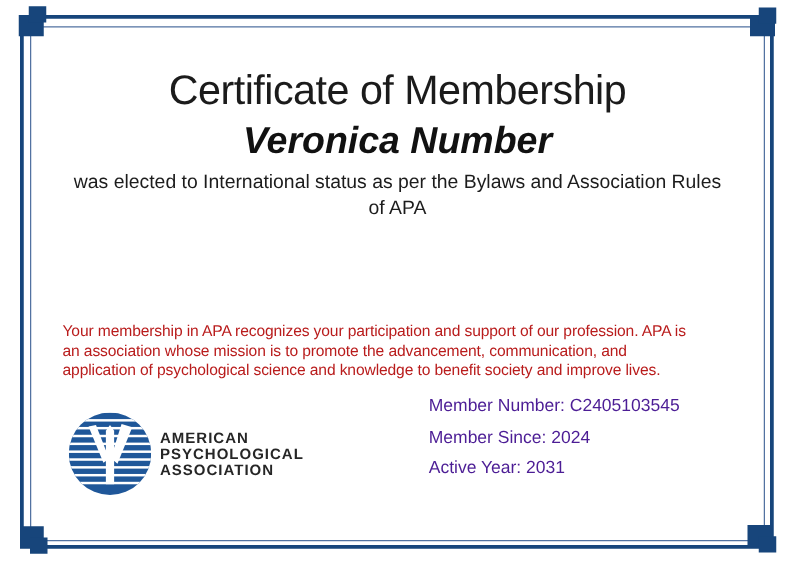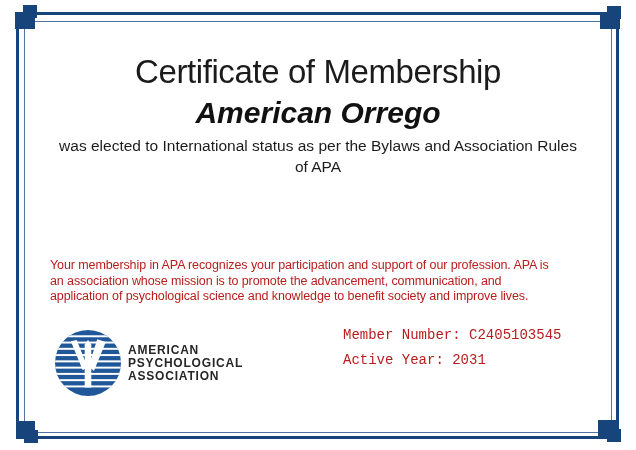--- a/index.html
+++ b/index.html
@@ -92,45 +92,44 @@
     margin-left: 7px;
     font-size: 12px;
     font-weight: 700;
     letter-spacing: 0.8px;
     line-height: 13px;
     color: #262626;
     text-transform: uppercase;
   }
   .details {
     position: absolute;
-    left: 343px; top: 323px;
+    left: 343px; top: 312px;
     font-size: 14px;
     line-height: 24.5px;
-    color: #b91c1c;
-    font-family: Liberation Mono, monospace;
+    color: #4c1d95;
   }
 </style>
 </head>
 <body>
 
 <div class="cert">
 
   <div class="b-outer"></div>
   <div class="b-inner"></div>
   <div class="corner tl-big"></div>
   <div class="corner tl-sm"></div>
   <div class="corner tr-big"></div>
   <div class="corner tr-sm"></div>
   <div class="corner bl-big"></div>
   <div class="corner bl-sm"></div>
   <div class="corner br-big"></div>
   <div class="corner br-sm"></div>
 
   <div class="title">Certificate of Membership</div>
-  <div class="name">American Orrego</div>
+  <div class="name">Veronica Number</div>
   <div class="statement">was elected to International status as per the Bylaws and Association Rules of APA</div>
   <div class="mission">Your membership in APA recognizes your participation and support of our profession. APA is an association whose mission is to promote the advancement, communication, and application of psychological science and knowledge to benefit society and improve lives.</div>
 
   <div class="logo">
     <svg class="logo-mark" viewBox="0 0 100 100" xmlns="http://www.w3.org/2000/svg" aria-hidden="true">
       <defs>
         <clipPath id="logoClip">
             <circle cx="50" cy="50" r="50"></circle>
           </clipPath>
       </defs>
@@ -156,16 +155,17 @@
     </svg>
     <div class="logo-text">
       <div>American</div>
       <div>Psychological</div>
       <div>Association</div>
     </div>
   </div>
 
   <div class="details">
     <div>Member Number: C2405103545</div>
+    <div>Member Since: 2024</div>
     <div>Active Year: 2031</div>
   </div>
 
 </div>
 
 </body></html>

